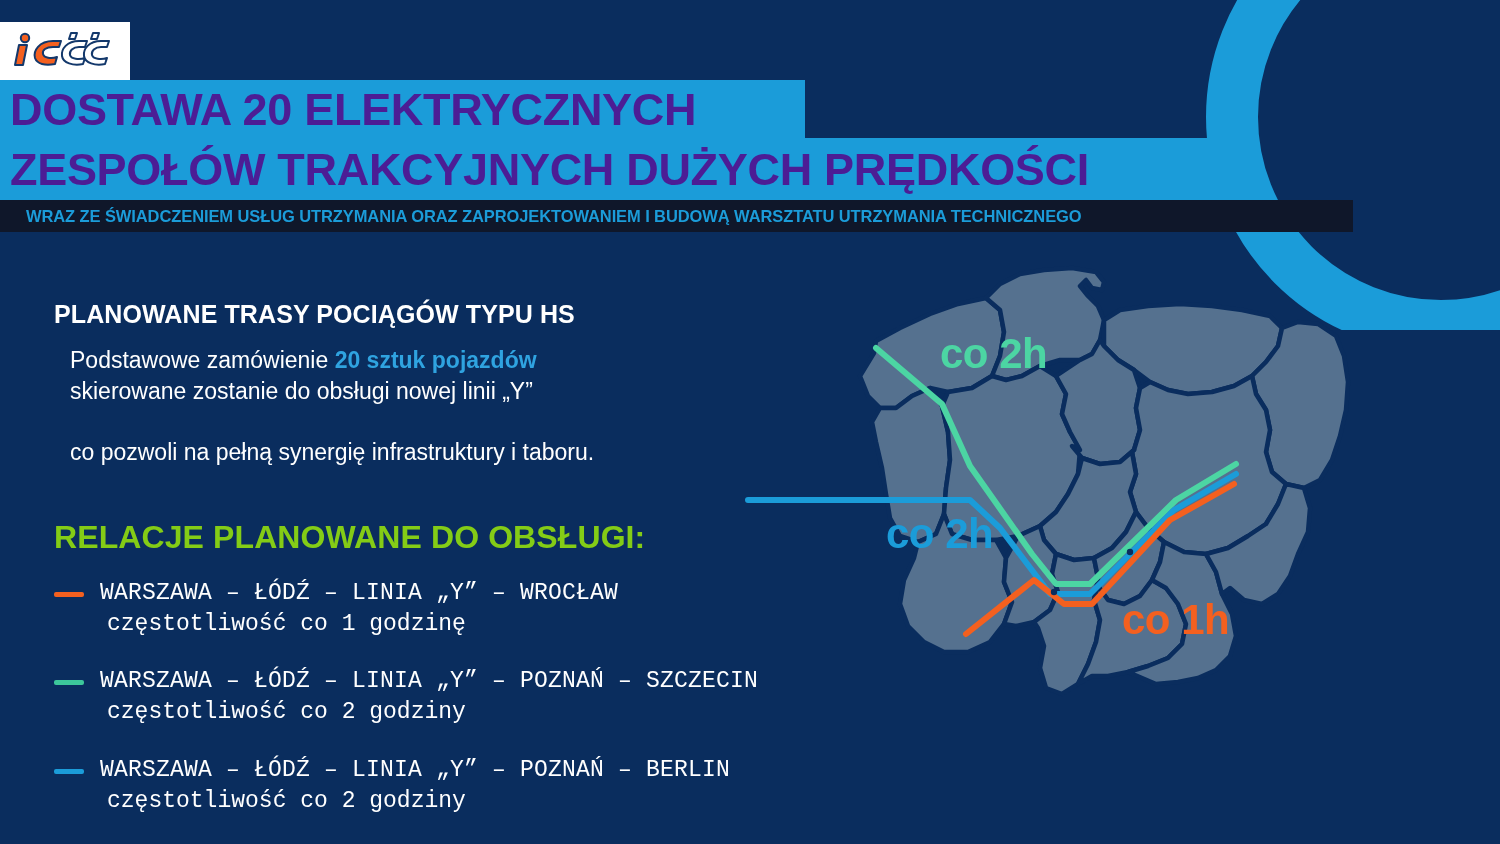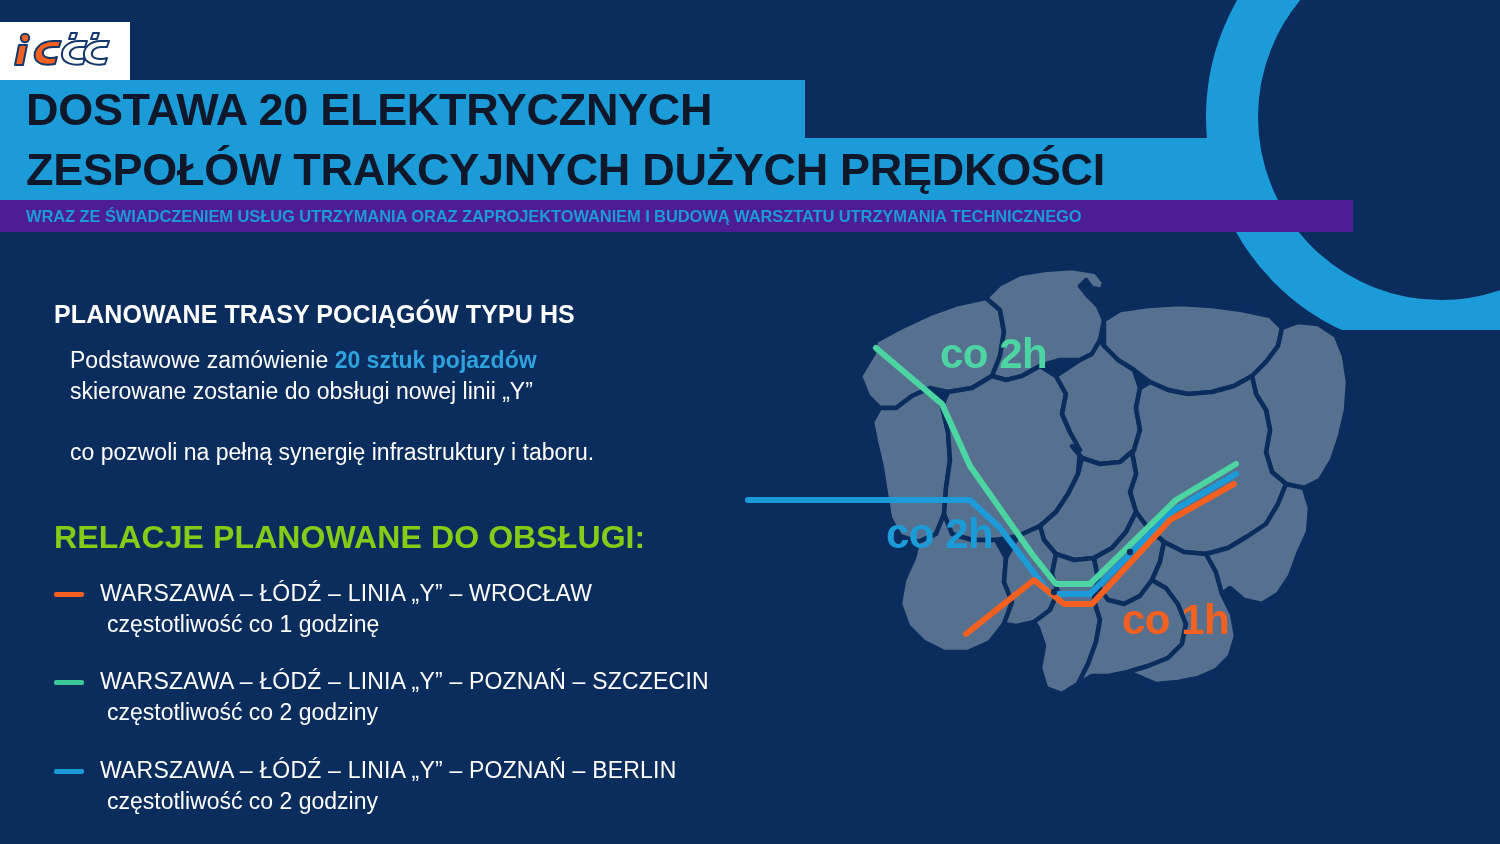--- a/index.html
+++ b/index.html
@@ -20,41 +20,41 @@
   
   .logo-box{position:absolute;left:0;top:22px;width:130px;height:58px;background:#ffffff;
             display:flex;align-items:center;justify-content:center;z-index:6;}
   .logo-svg{display:block;}
 
   
   .band{position:absolute;background:#1b9cd9;display:flex;align-items:center;z-index:5;}
   .band1{left:0;top:80px;width:805px;height:58px;}
   .band2{left:0;top:138px;width:1232px;height:62px;}
   .band-txt{
-    color:#0f172a;font-weight:bold;font-size:45px;letter-spacing:-0.3px;
-    padding-left:26px;line-height:1;white-space:nowrap;
+    color:#4c1d95;font-weight:bold;font-size:45px;letter-spacing:-0.3px;
+    padding-left:10px;line-height:1;white-space:nowrap;
     font-family:"Liberation Sans", sans-serif;
   }
-  .subbar{position:absolute;left:0;top:200px;width:1353px;height:32px;background:#4c1d95;
+  .subbar{position:absolute;left:0;top:200px;width:1353px;height:32px;background:#0f172a;
           display:flex;align-items:center;z-index:5;}
   .subbar-txt{color:#1b9cd9;font-weight:bold;font-size:16.5px;letter-spacing:-0.1px;
               padding-left:26px;white-space:nowrap;}
 
   
   .content{position:absolute;left:54px;top:286px;width:760px;z-index:4;}
   .h-sec{color:#ffffff;font-weight:bold;font-size:25px;letter-spacing:0.1px;margin:14px 0 16px 0;}
   .para{color:#ffffff;font-size:23px;line-height:1.33;margin:16px;font-weight:400;}
   .hl{color:#2fa3e0;font-weight:bold;}
 
   .h-sec2{color:#84cc16;font-weight:bold;font-size:32px;letter-spacing:0.1px;margin:52px 0 22px 0;}
 
   .legend{margin:0;padding:0;list-style:none;}
   .leg-item{display:flex;align-items:flex-start;margin-bottom:26px;}
   .dash{flex:0 0 auto;width:30px;height:5px;border-radius:2px;margin-top:14px;margin-right:16px;}
-  .leg-txt{color:#ffffff;font-size:23px;line-height:1.35;}
+  .leg-txt{color:#ffffff;font-size:23px;line-height:1.35;font-family:Liberation Mono, monospace;}
   .leg-line1{display:block;letter-spacing:0.2px;}
   .leg-line2{display:block;margin-left:7px;}
 
   
   .map-wrap{position:absolute;left:700px;top:236px;width:800px;height:600px;z-index:3;}
   .map-svg{display:block;width:800px;height:600px;}
 
   .map-label{position:absolute;font-weight:bold;font-size:42px;letter-spacing:-0.5px;z-index:4;}
   .lbl-green{left:940px;top:330px;color:#4cd5a3;}
   .lbl-blue{left:886px;top:510px;color:#1b9cd9;}

